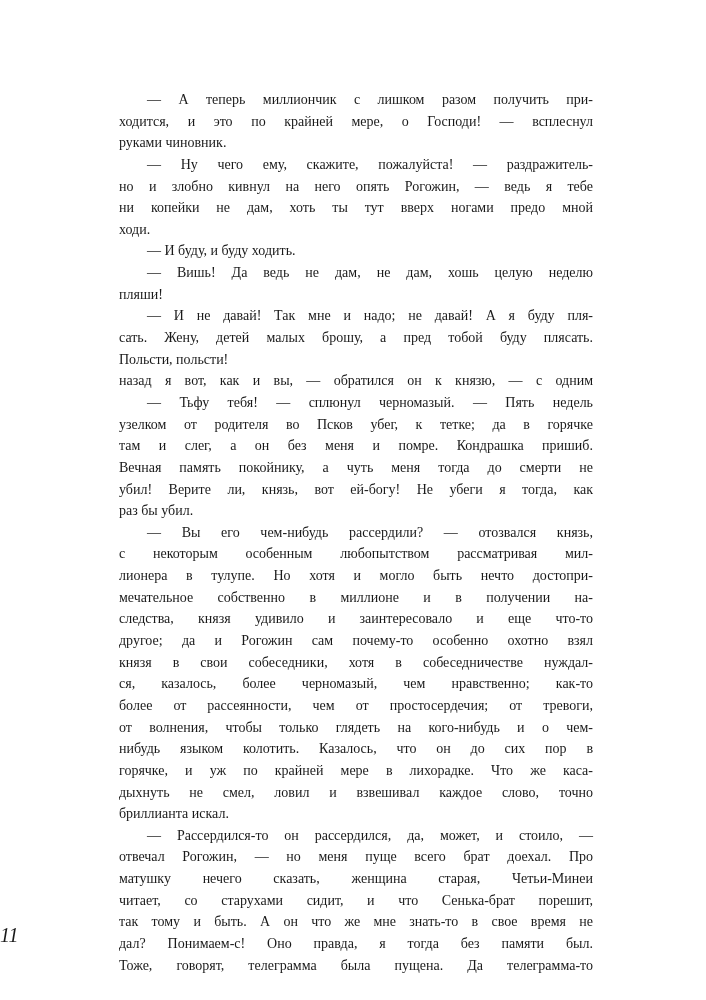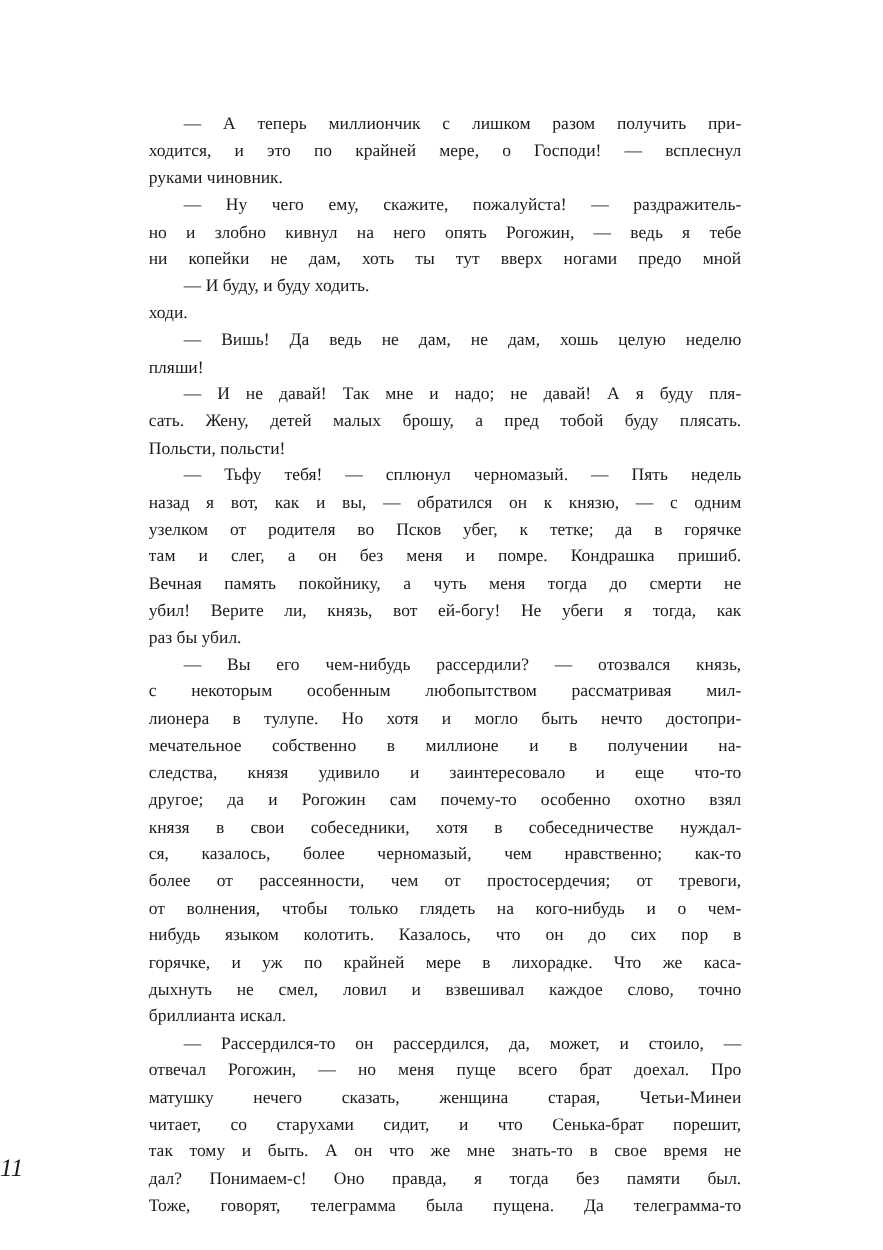--- a/index.html
+++ b/index.html
@@ -27,29 +27,29 @@
 </head>
 <body>
 
 <div class="text-block" id="text-block">
     <span class="line indent">— А теперь миллиончик с лишком разом получить при-</span>
     <span class="line">ходится, и это по крайней мере, о Господи! — всплеснул</span>
     <span class="line last">руками чиновник.</span>
     <span class="line indent">— Ну чего ему, скажите, пожалуйста! — раздражитель-</span>
     <span class="line">но и злобно кивнул на него опять Рогожин, — ведь я тебе</span>
     <span class="line">ни копейки не дам, хоть ты тут вверх ногами предо мной</span>
+    <span class="line last">ходи.</span>
     <span class="line indent last">— И буду, и буду ходить.</span>
-    <span class="line last">ходи.</span>
     <span class="line indent">— Вишь! Да ведь не дам, не дам, хошь целую неделю</span>
     <span class="line last">пляши!</span>
     <span class="line indent">— И не давай! Так мне и надо; не давай! А я буду пля-</span>
     <span class="line">сать. Жену, детей малых брошу, а пред тобой буду плясать.</span>
     <span class="line last">Польсти, польсти!</span>
+    <span class="line">назад я вот, как и вы, — обратился он к князю, — с одним</span>
     <span class="line indent">— Тьфу тебя! — сплюнул черномазый. — Пять недель</span>
-    <span class="line">назад я вот, как и вы, — обратился он к князю, — с одним</span>
     <span class="line">узелком от родителя во Псков убег, к тетке; да в горячке</span>
     <span class="line">там и слег, а он без меня и помре. Кондрашка пришиб.</span>
     <span class="line">Вечная память покойнику, а чуть меня тогда до смерти не</span>
     <span class="line">убил! Верите ли, князь, вот ей-богу! Не убеги я тогда, как</span>
     <span class="line last">раз бы убил.</span>
     <span class="line indent">— Вы его чем-нибудь рассердили? — отозвался князь,</span>
     <span class="line">с некоторым особенным любопытством рассматривая мил-</span>
     <span class="line">лионера в тулупе. Но хотя и могло быть нечто достопри-</span>
     <span class="line">мечательное собственно в миллионе и в получении на-</span>
     <span class="line">следства, князя удивило и заинтересовало и еще что-то</span>

